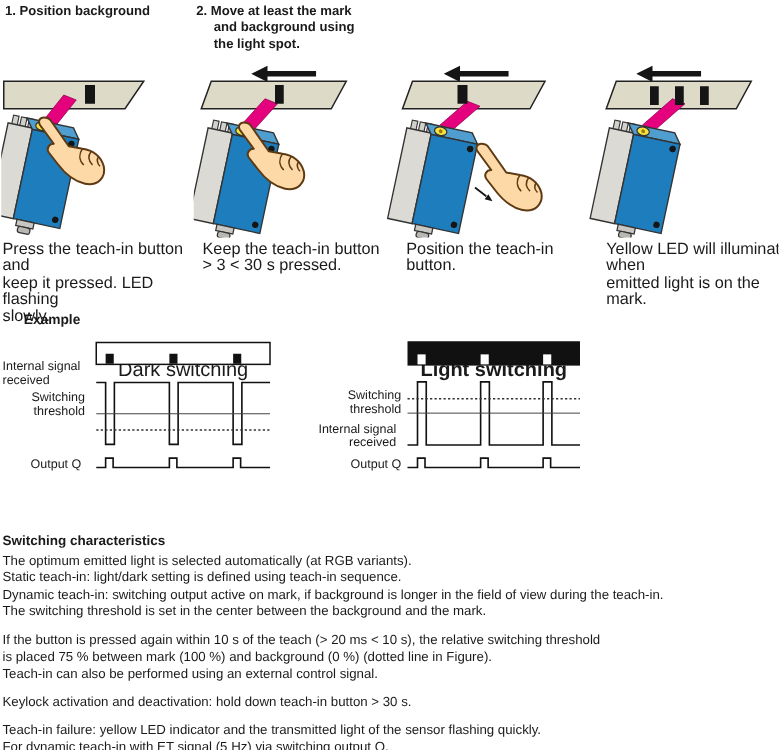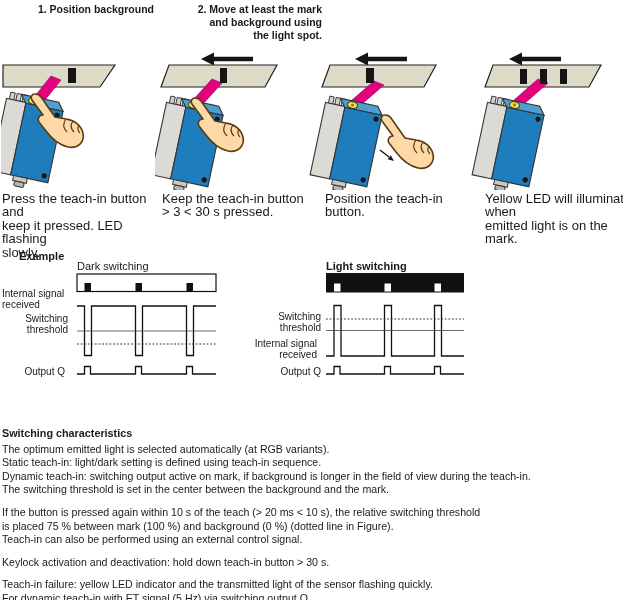--- a/index.html
+++ b/index.html
@@ -1,22 +1,22 @@
 <!DOCTYPE html>
 <html style="--sensor-blue: #1e7dbd; --sensor-top-blue: #4f9ecf; --beam-magenta: #e5017d; --strip-beige: #dedac8; --hand-skin: #fdd9a8; --led-yellow: #f6e23c; --ink: #1a1a1a;"><head>
 <meta charset="utf-8">
 <style>
   html,body { margin:0; padding:0; background:#fff; }
   .page { position:relative; width:623px; height:600px; background:#fff;
           font-family:"Liberation Sans", sans-serif; color:#1a1a1a; overflow:hidden; }
   .abs { position:absolute; }
-  .step-h { font-weight:bold; font-size:10.5px; line-height:13px;text-align:right; }
+  .step-h { font-weight:bold; font-size:10.5px; line-height:13px; }
   .step-h .cont { margin-left:14px; }
   .cap { font-size:13px; line-height:13.4px; }
-  .dtitle { font-size:11px; text-align:left; }
+  .dtitle { font-size:16px; text-align:center;margin-top:28px; }
   .dlabel { font-size:10px; line-height:10.8px; }
   .ra { text-align:right; }
   .example-label { font-weight:bold; font-size:11px; }
   .body-text { font-size:10.6px; line-height:13.6px; width:619px; }
   .body-text .bt-title { font-weight:bold; font-size:10.8px; margin-bottom:2px; }
   .body-text .para { margin-top:9px; }
   svg { display:block; }
   .panel-svg { position:absolute; top:50px; width:153px; height:140px; }
 </style>
 </head>

